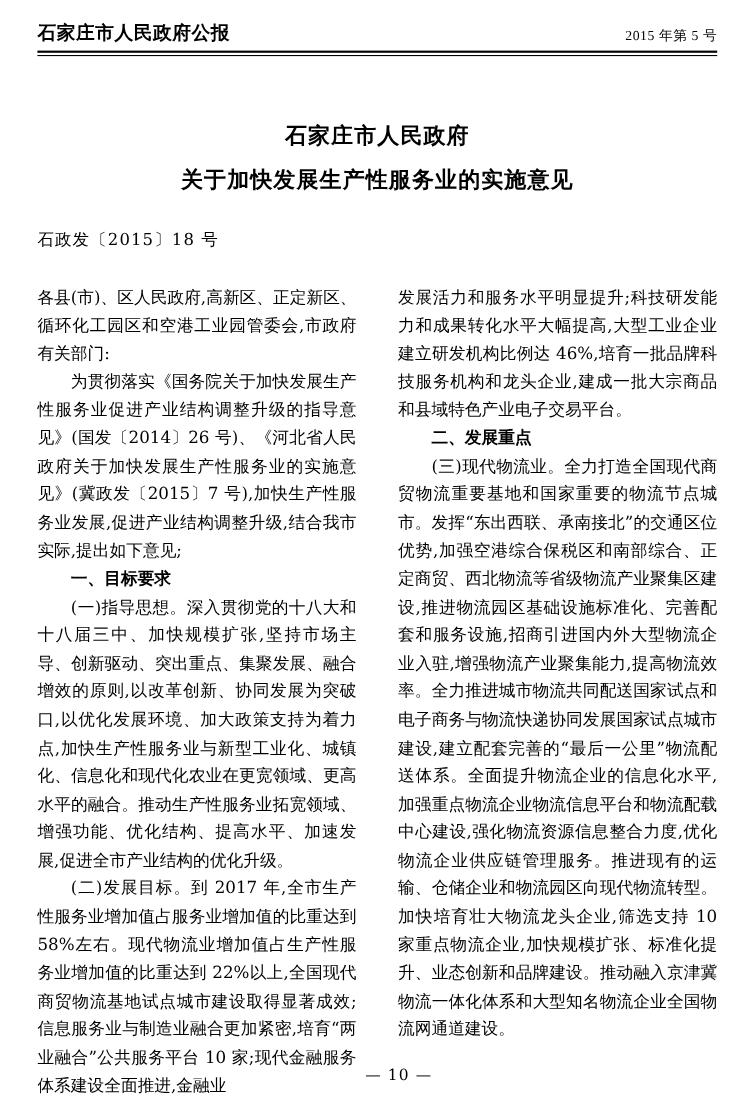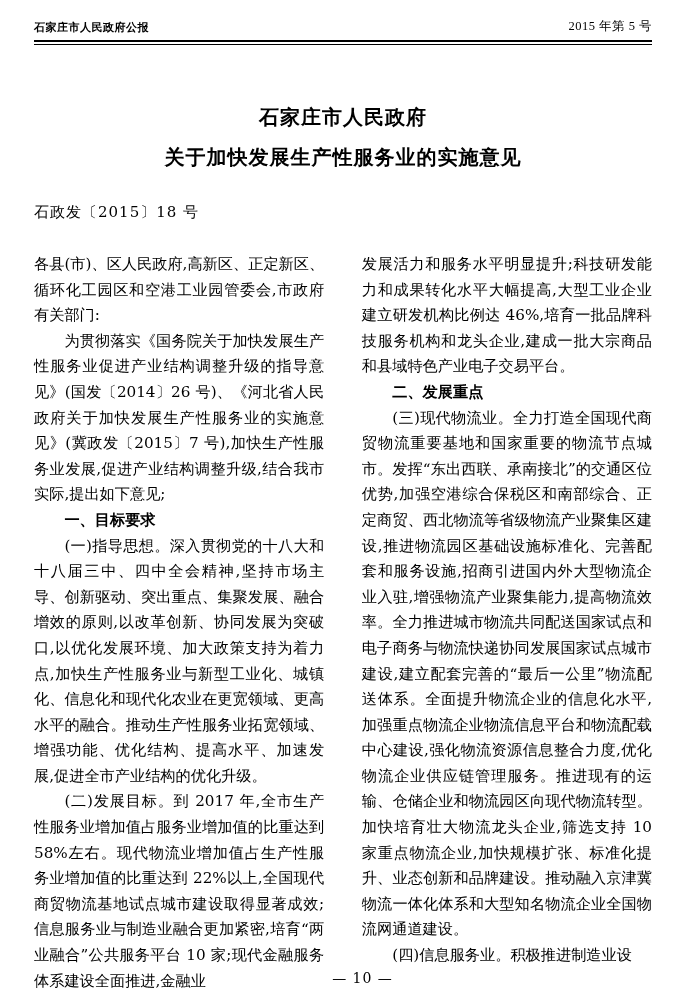--- a/index.html
+++ b/index.html
@@ -27,21 +27,21 @@
     display: flex;
     justify-content: space-between;
     align-items: flex-end;
     font-size: 12.5px;
     letter-spacing: 0.5px;
     padding-bottom: 4px;
   }
   .runhead-left {
     font-family: "DejaVu Sans", "Liberation Sans", sans-serif;
     font-weight: bold;
-    font-size: 11px;
+    font-size: 17px;
   }
   .runhead-right {
     font-family: Liberation Serif, serif;
     font-size: 12.5px;
   }
   .rule-double {
     border-top: 2.2px solid #000;
     border-bottom: 0.8px solid #000;
     height: 2px;
     margin-top: 1px;
@@ -127,26 +127,25 @@
     <div class="doc-title-line">石家庄市人民政府</div>
     <div class="doc-title-line">关于加快发展生产性服务业的实施意见</div>
     <div class="doc-number">石政发〔2015〕18 号</div>
   </div>
 
   <div class="columns">
     <div class="col left">
       <p class="indent" style="text-indent:0">各县(市)、区人民政府,高新区、正定新区、循环化工园区和空港工业园管委会,市政府有关部门:</p>
       <p class="indent">为贯彻落实《国务院关于加快发展生产性服务业促进产业结构调整升级的指导意见》(国发〔2014〕26 号)、《河北省人民政府关于加快发展生产性服务业的实施意见》(冀政发〔2015〕7 号),加快生产性服务业发展,促进产业结构调整升级,结合我市实际,提出如下意见;</p>
       <p class="heading">一、目标要求</p>
-      <p class="indent">(一)指导思想。深入贯彻党的十八大和十八届三中、四中全会精神,坚持市场主导、创新驱动、突出重点、集聚发展、融合增效的原则,以改革创新、协同发展为突破口,以优化发展环境、加大政策支持为着力点,加快生产性服务业与新型工业化、城镇化、信息化和现代化农业在更宽领域、更高水平的融合。推动生产性服务业拓宽领域、增强功能、优化结构、提高水平、加速发展,促进全市产业结构的优化升级。</p>
+      <p class="indent">(一)指导思想。深入贯彻党的十八大和十八届三中、加快规模扩张,坚持市场主导、创新驱动、突出重点、集聚发展、融合增效的原则,以改革创新、协同发展为突破口,以优化发展环境、加大政策支持为着力点,加快生产性服务业与新型工业化、城镇化、信息化和现代化农业在更宽领域、更高水平的融合。推动生产性服务业拓宽领域、增强功能、优化结构、提高水平、加速发展,促进全市产业结构的优化升级。</p>
       <p class="indent">(二)发展目标。到 2017 年,全市生产性服务业增加值占服务业增加值的比重达到 58%左右。现代物流业增加值占生产性服务业增加值的比重达到 22%以上,全国现代商贸物流基地试点城市建设取得显著成效;信息服务业与制造业融合更加紧密,培育“两业融合”公共服务平台 10 家;现代金融服务体系建设全面推进,金融业</p>
     </div>
     <div class="gutter"></div>
     <div class="col right">
       <p class="noindent">发展活力和服务水平明显提升;科技研发能力和成果转化水平大幅提高,大型工业企业建立研发机构比例达 46%,培育一批品牌科技服务机构和龙头企业,建成一批大宗商品和县域特色产业电子交易平台。</p>
       <p class="heading">二、发展重点</p>
       <p class="indent">(三)现代物流业。全力打造全国现代商贸物流重要基地和国家重要的物流节点城市。发挥“东出西联、承南接北”的交通区位优势,加强空港综合保税区和南部综合、正定商贸、西北物流等省级物流产业聚集区建设,推进物流园区基础设施标准化、完善配套和服务设施,招商引进国内外大型物流企业入驻,增强物流产业聚集能力,提高物流效率。全力推进城市物流共同配送国家试点和电子商务与物流快递协同发展国家试点城市建设,建立配套完善的“最后一公里”物流配送体系。全面提升物流企业的信息化水平,加强重点物流企业物流信息平台和物流配载中心建设,强化物流资源信息整合力度,优化物流企业供应链管理服务。推进现有的运输、仓储企业和物流园区向现代物流转型。加快培育壮大物流龙头企业,筛选支持 10 家重点物流企业,加快规模扩张、标准化提升、业态创新和品牌建设。推动融入京津冀物流一体化体系和大型知名物流企业全国物流网通道建设。</p>
-      <p class="indent">(四)信息服务业。积极推进制造业设</p>
     </div>
   </div>
 
   <div class="footer">— 10 —</div>
 </div>
 
 </body></html>

